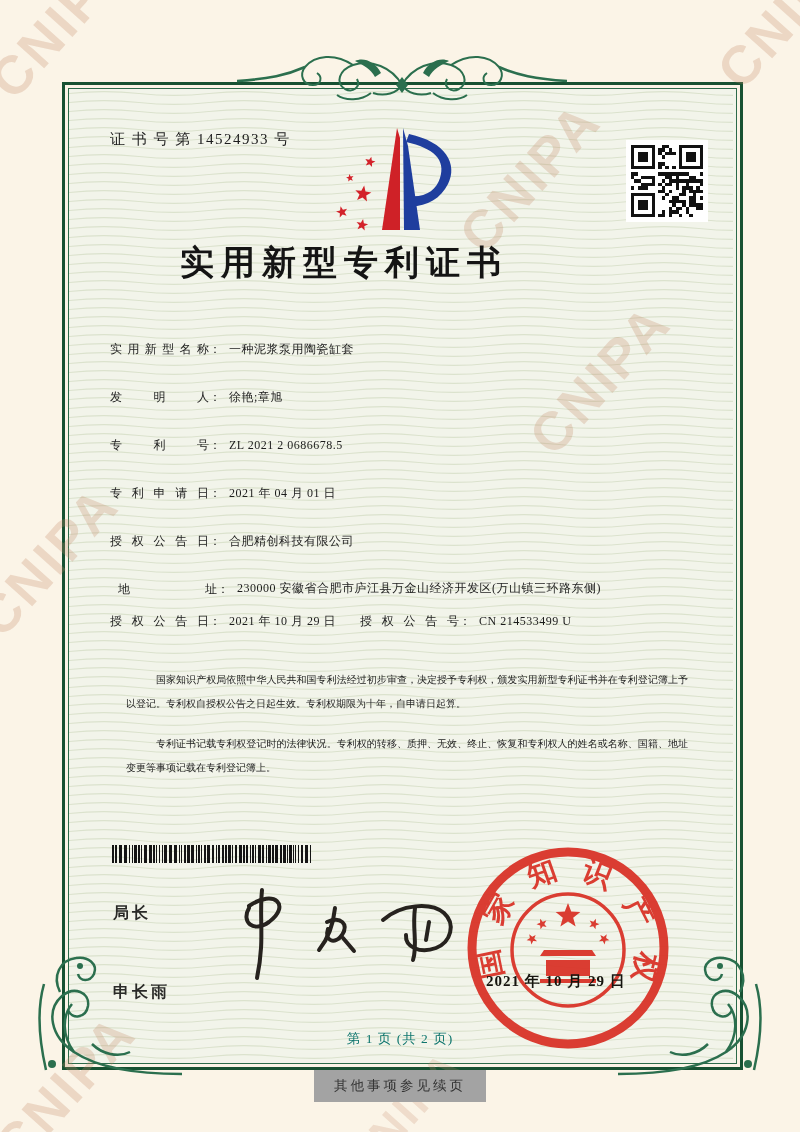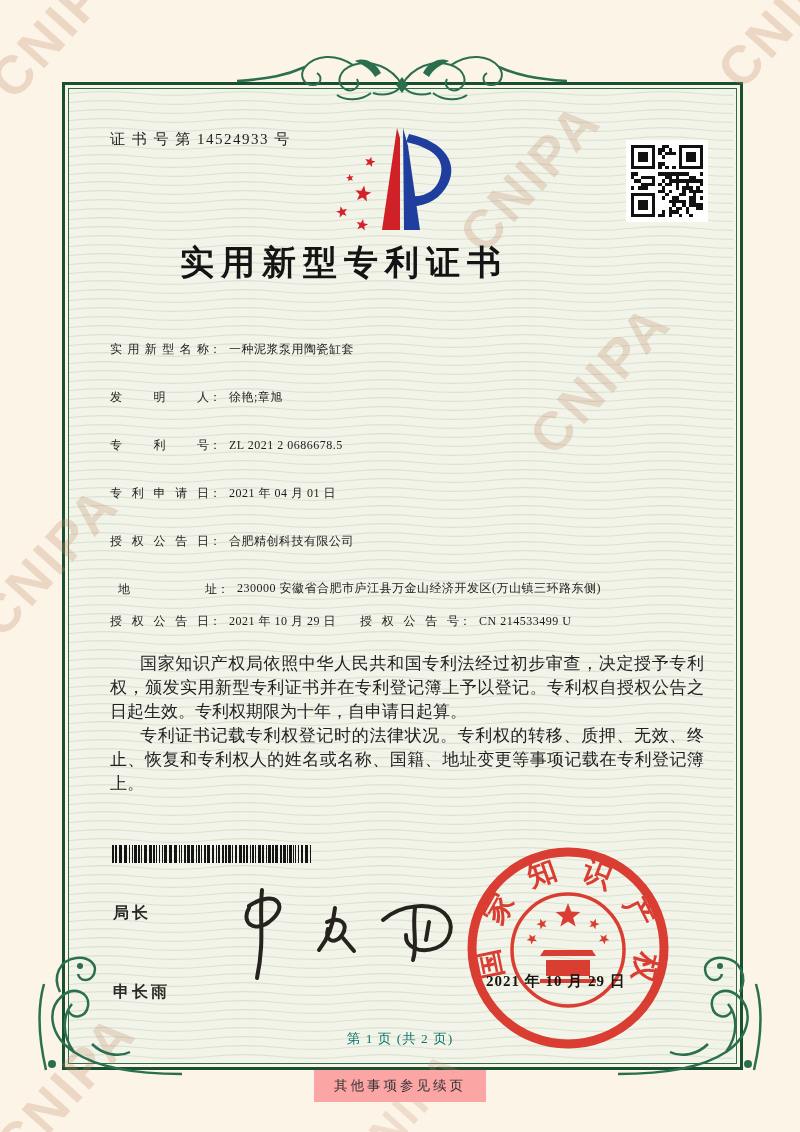--- a/index.html
+++ b/index.html
@@ -45,37 +45,37 @@
   .flabel{
     display:inline-block;width:99px;
     text-align:justify;text-align-last:justify;vertical-align:top;
   }
   .fcolon{display:inline-block;vertical-align:top;margin-right:8px;}
   .fvalue{display:inline-block;vertical-align:top;letter-spacing:0.5px;}
   .fvalue.wrap{width:436px;white-space:normal;line-height:23px;margin-top:3px;text-align:justify;}
   .grant2{margin-left:24px;}
   
   .paras{left:110px;top:652px;width:594px;}
-  .paras p{margin:0;text-indent:30px;font-size:17px;line-height:24px;text-align:justify;color:#222;}
+  .paras p{margin:16px;text-indent:30px;font-size:10px;line-height:24px;text-align:justify;color:#222;}
   
   .barcode{left:112px;top:845px;}
   .sig-title{left:113px;top:903px;font-family:"Liberation Sans","DejaVu Sans",sans-serif;
     font-size:16px;font-weight:600;letter-spacing:3px;color:#2a2a28;}
   .sig-name{left:113px;top:938px;font-family:"Liberation Sans","DejaVu Sans",sans-serif;
     font-size:16px;font-weight:600;letter-spacing:3px;color:#2a2a28;margin-top:44px;}
   .signature{left:215px;top:878px;}
   .seal{left:462px;top:842px;opacity:0.93;}
   .seal-date{
     left:486px;top:972px;width:190px;z-index:6;
     font-size:15px;font-weight:bold;letter-spacing:1px;color:#15140f;white-space:nowrap;
   }
   .footer-page{left:0;top:1030px;width:800px;text-align:center;font-size:13.5px;letter-spacing:1px;color:#0f766e;}
   .cont-box{
     left:50%;top:1070px;transform:translateX(-50%);
-    background:#fca5a5;padding:7px 20px;font-size:13.5px;letter-spacing:3px;color:#333;
+    background:#a3a3a3;padding:7px 20px;font-size:13.5px;letter-spacing:3px;color:#333;
     white-space:nowrap;
   }
 </style>
 </head>
 <body>
 
 <div class="page">
 
   <span class="wm" style="left:-30px;top:-8px;">CNIPA</span>
   <span class="wm" style="left:698px;top:-18px;">CNIPA</span>

